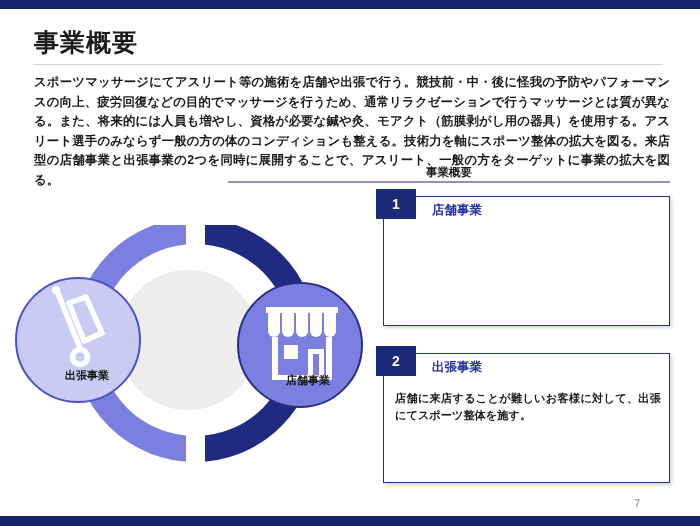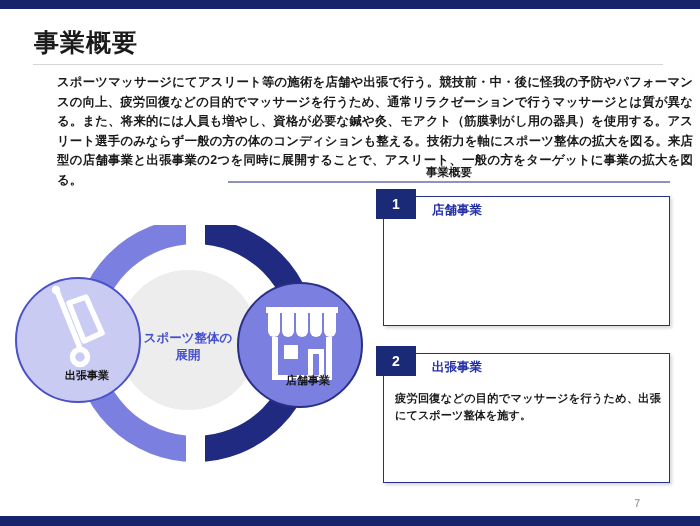--- a/index.html
+++ b/index.html
@@ -41,21 +41,20 @@
   
   #lead {
     position: absolute;
     left: 34px; top: 73px;
     width: 636px;
     font-size: 12.4px;
     line-height: 19.6px;
     color: #1a1a1a;
     font-weight: 600;
     text-align: justify;
-    margin-left: 23px;
   }
 
   
   #section-head {
     position: absolute;
     left: 228px; top: 165px;
     width: 442px;
     text-align: center;
     font-size: 11.5px;
     font-weight: 700;
@@ -197,35 +196,31 @@
         <rect x="262" y="112" width="6" height="42"></rect>
         <rect x="316" y="112" width="6" height="42"></rect>
         <rect x="262" y="150" width="60" height="5"></rect>
 
         <rect x="274" y="120" width="14" height="14"></rect>
 
         <path d="M 298 152 v -28 h 16 v 28 h -5 v -23 h -6 v 23 z"></path>
       </g>
     </svg>
 
-    <div class="dg-center-label">
-      <div>スポーツ整体の</div>
-      <div>展開</div>
-    </div>
 
     <div class="node-label" id="label-left">出張事業</div>
     <div class="node-label" id="label-right">店舗事業</div>
   </div>
 
   <div class="card" id="card-1">
     <div class="badge">1</div>
     <div class="card-title">店舗事業</div>
   </div>
 
   <div class="card" id="card-2">
     <div class="badge">2</div>
     <div class="card-title">出張事業</div>
-    <div class="card-body">疲労回復などの目的でマッサージを行うため、出張にてスポーツ整体を施す。</div>
+    <div class="card-body">店舗に来店することが難しいお客様に対して、出張にてスポーツ整体を施す。</div>
   </div>
 
   <div id="page-no">7</div>
 
 </div>
 
 </body></html>

